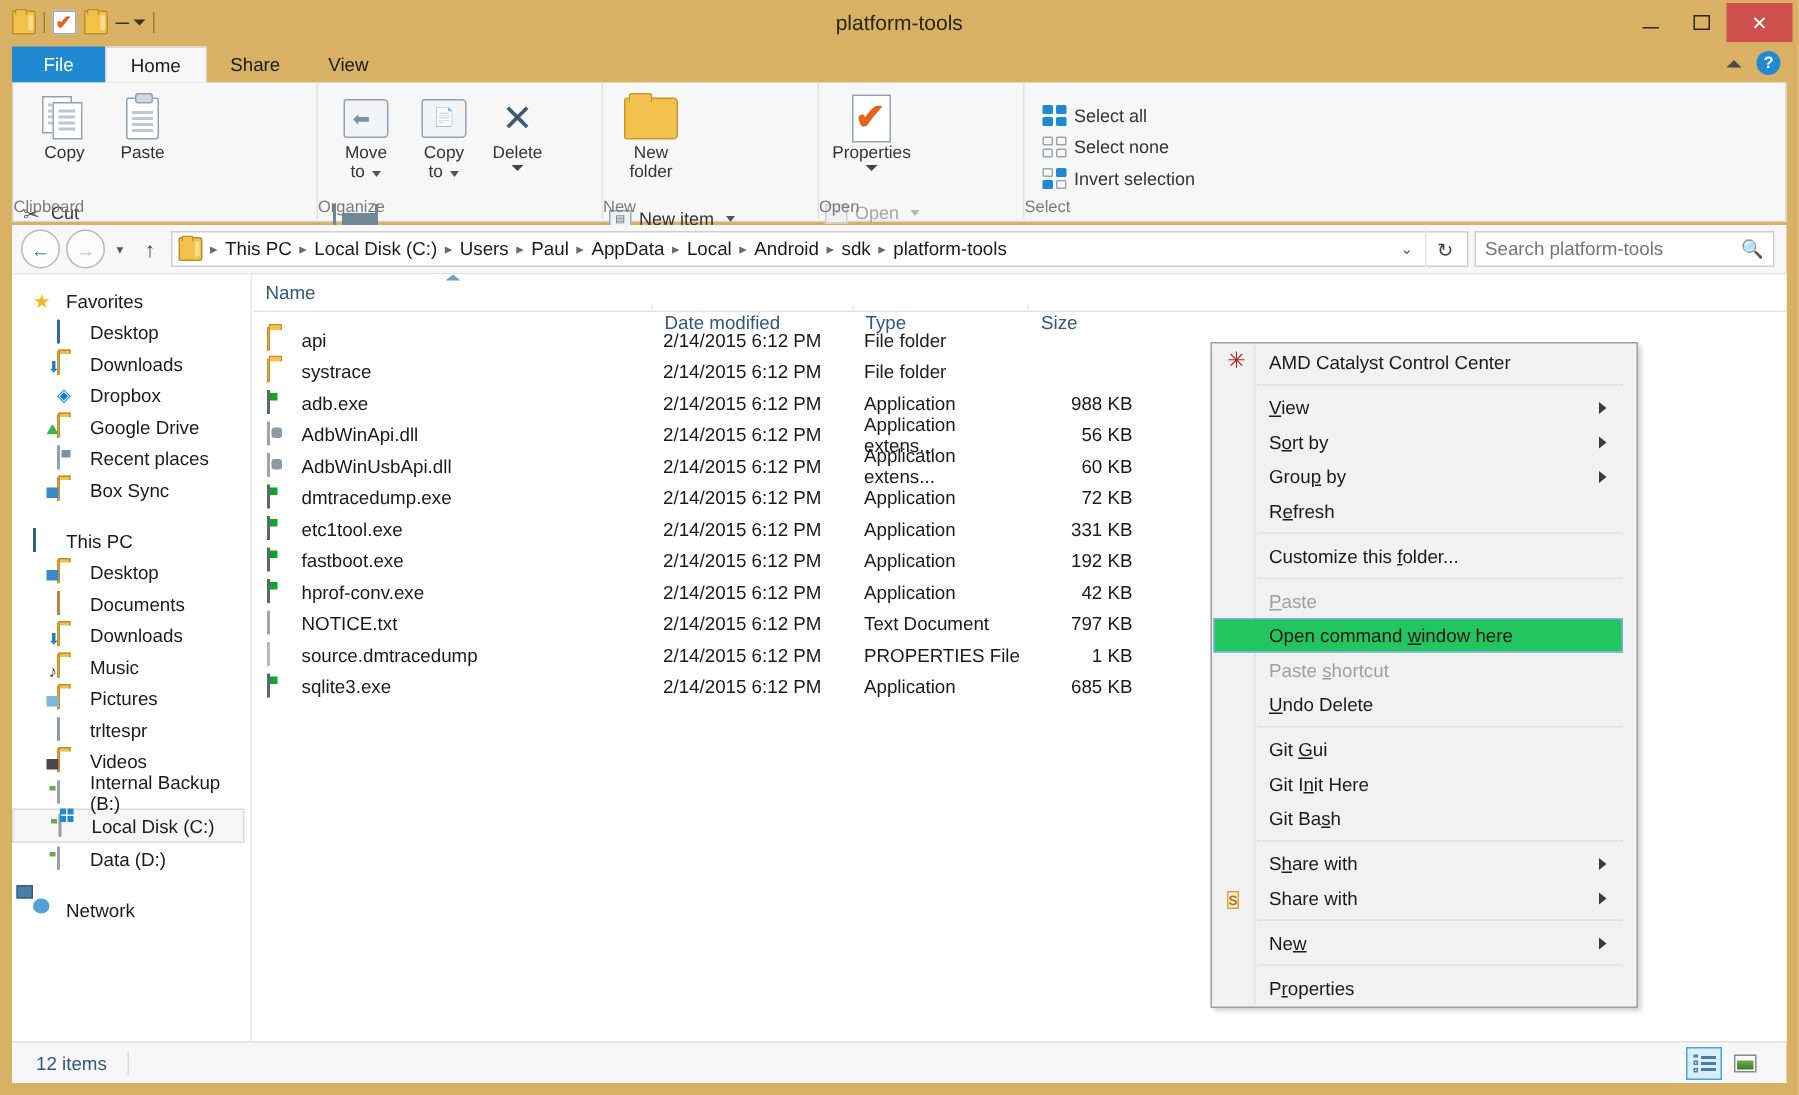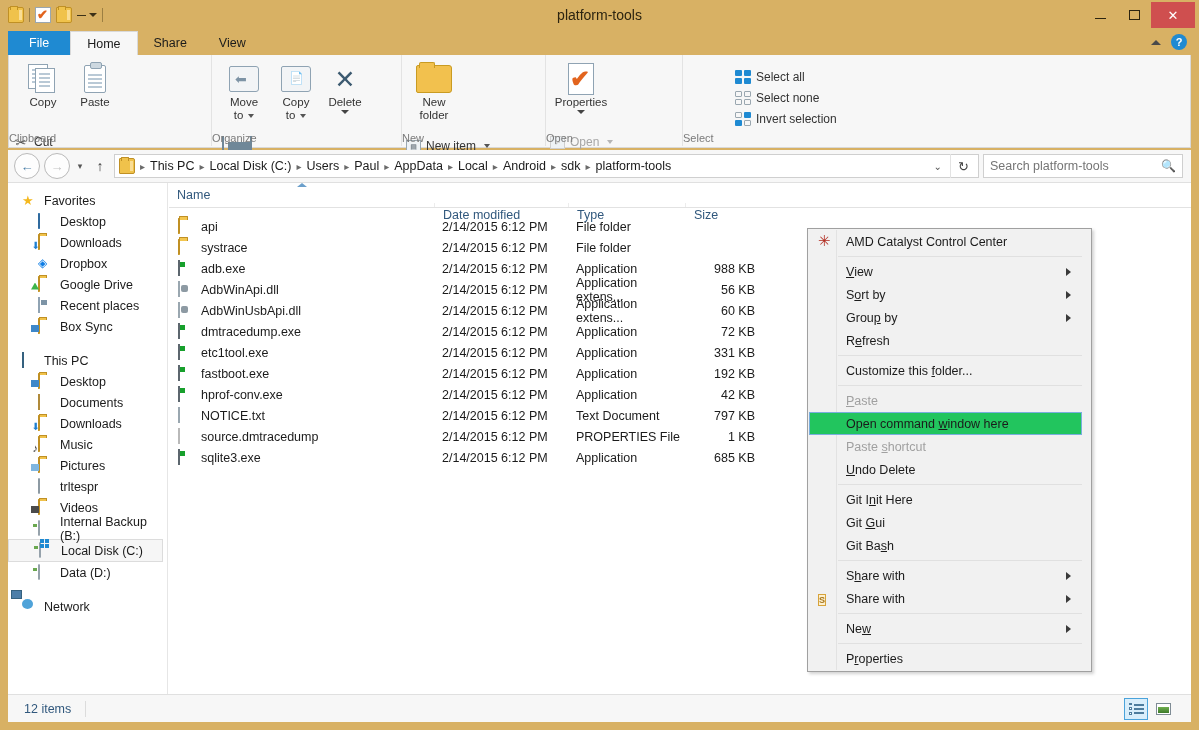--- a/index.html
+++ b/index.html
@@ -464,21 +464,21 @@
           <span>Edit</span>
         </div>
         <div class="smallbtn dis">
           <span class="minisq" style="color:#c0c0c0;border-color:#cfcfcf">◷</span>
           <span>History</span>
         </div>
       </div>
       <div class="glabel">Open</div>
     </div>
 
-    <div class="rgroup" style="width:160px;padding-left:40px;">
+    <div class="rgroup" style="width:160px;">
       <div class="smallcol" style="padding:8px 0 0 10px">
         <div class="smallbtn" style="height:21px">
           <span class="selico">
               <i></i>
               <i></i>
               <i></i>
               <i></i>
             </span>
           <span>Select all</span>
         </div>
@@ -786,24 +786,24 @@
     <div class="ctxitem dis">
       <span class="lbl">Paste <u>s</u>hortcut</span>
     </div>
     <div class="ctxitem">
       <span class="lbl"><u>U</u>ndo Delete</span>
       <span class="accel"></span>
     </div>
     <div class="ctxsep"></div>
 
     <div class="ctxitem">
+      <span class="lbl">Git <u>G</u>ui</span>
+    </div>
+    <div class="ctxitem">
       <span class="lbl">Git I<u>n</u>it Here</span>
-    </div>
-    <div class="ctxitem">
-      <span class="lbl">Git <u>G</u>ui</span>
     </div>
     <div class="ctxitem">
       <span class="lbl">Git Ba<u>s</u>h</span>
     </div>
     <div class="ctxsep"></div>
 
     <div class="ctxitem">
       <span class="lbl">S<u>h</u>are with</span>
       <span class="submenu"></span>
     </div>

